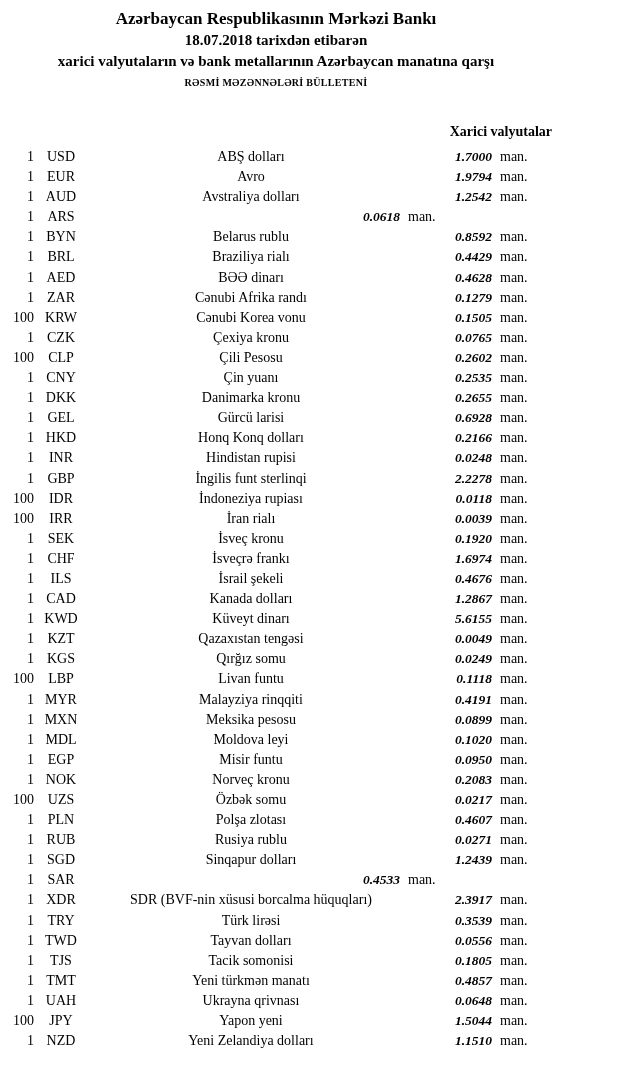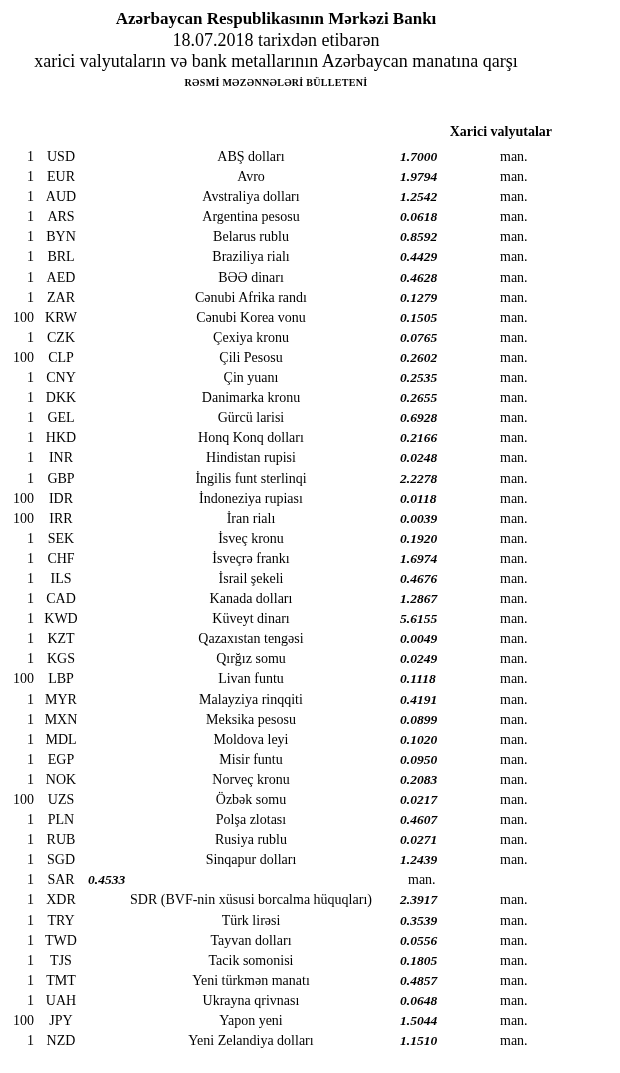--- a/index.html
+++ b/index.html
@@ -18,22 +18,22 @@
     padding-top: 8px;
     overflow: hidden;
   }
   .header { text-align: center; }
   .title {
     font-size: 17px;
     font-weight: 700;
     line-height: 22px;
   }
   .hline {
-    font-size: 18px;
-    font-weight: 400;
+    font-size: 15px;
+    font-weight: 700;
     line-height: 21px;
   }
   .bulletin {
     font-size: 10px;
     font-weight: 700;
     line-height: 22px;
     letter-spacing: 0.3px;
   }
   .section-title {
     text-align: right;
@@ -50,21 +50,21 @@
   .row {
     display: grid;
     grid-template-columns: 28px 54px 1fr 92px 44px;
     align-items: baseline;
     line-height: 20.1px;
     font-size: 14px;
   }
   .cell-qty   { text-align: right; }
   .cell-code  { text-align: center; }
   .cell-name  { text-align: center; padding-left: 14px; }
-  .cell-rate  { text-align: left; font-weight: 700; font-style: italic; font-size: 13.5px; }
+  .cell-rate  { text-align: right; font-weight: 700; font-style: italic; font-size: 13.5px; }
   .cell-unit  { text-align: left; padding-left: 8px; }
 </style>
 </head>
 <body>
 
 <div class="page">
 
   <div class="header">
     <div class="title">Azərbaycan Respublikasının Mərkəzi Bankı</div>
     <div class="hline">18.07.2018 tarixdən etibarən</div>
@@ -95,21 +95,20 @@
     <span class="cell-qty">1</span>
     <span class="cell-code">AUD</span>
     <span class="cell-name">Avstraliya dolları</span>
     <span class="cell-rate">1.2542</span>
     <span class="cell-unit">man.</span>
   </div>
 
   <div class="row">
     <span class="cell-qty">1</span>
     <span class="cell-code">ARS</span>
-    <span class="cell-name">Argentina pesosu</span>
     <span class="cell-rate">0.0618</span>
     <span class="cell-unit">man.</span>
   </div>
 
   <div class="row">
     <span class="cell-qty">1</span>
     <span class="cell-code">BYN</span>
     <span class="cell-name">Belarus rublu</span>
     <span class="cell-rate">0.8592</span>
     <span class="cell-unit">man.</span>

